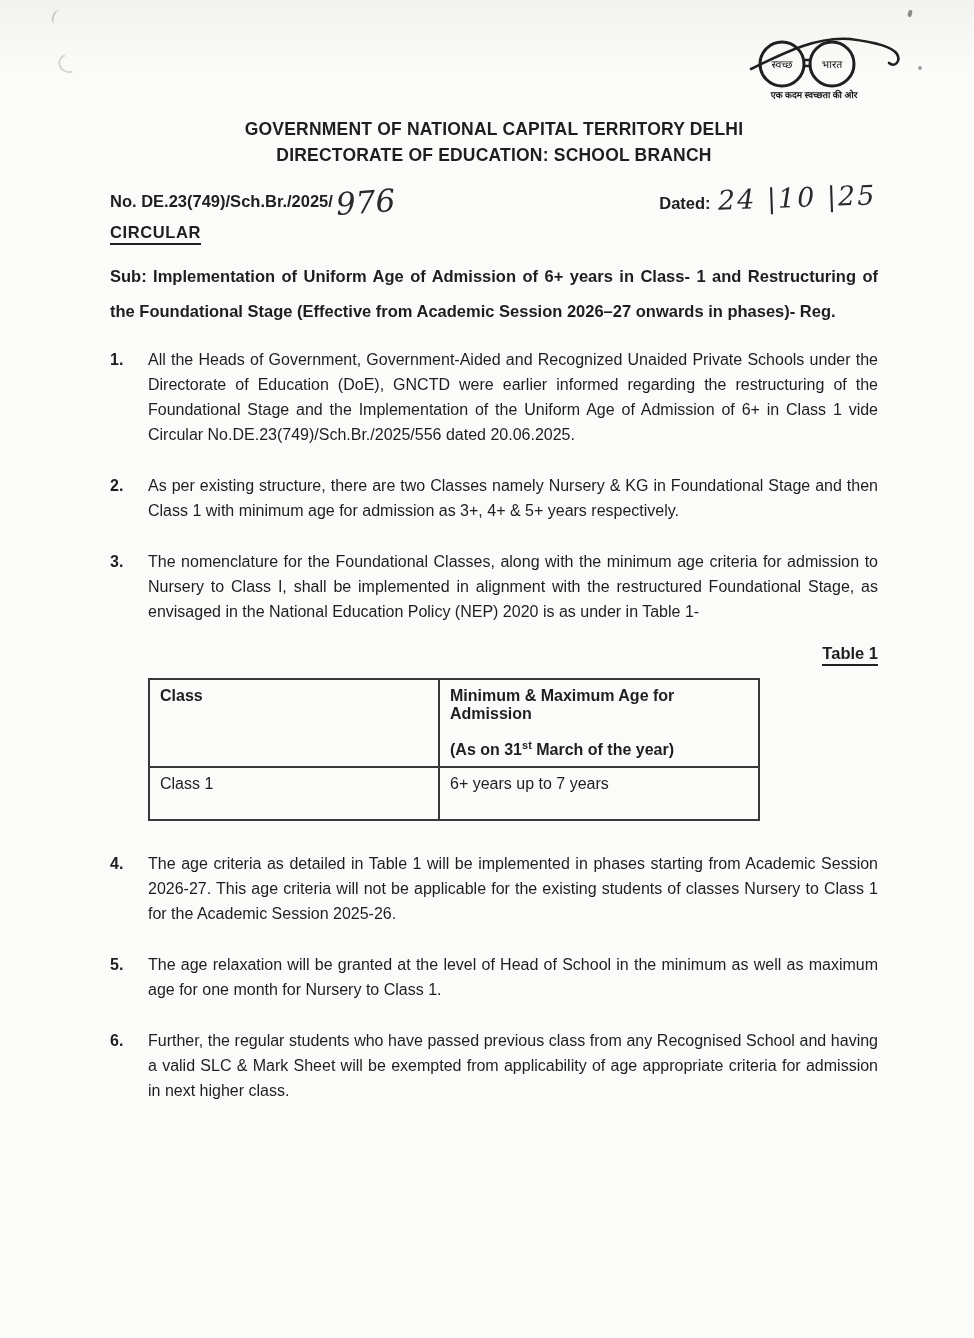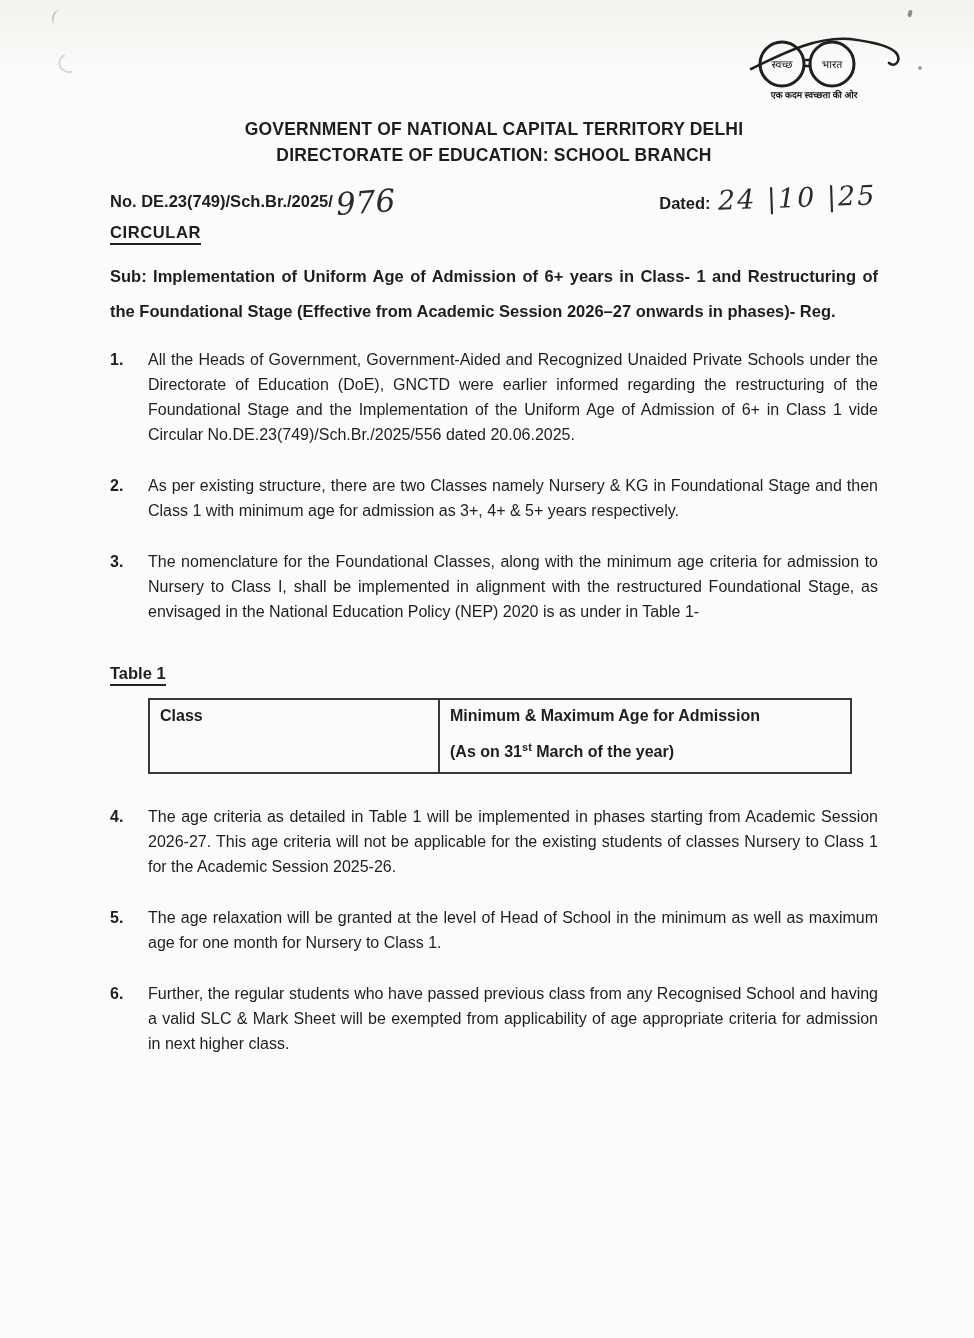--- a/index.html
+++ b/index.html
@@ -44,23 +44,23 @@
   .subject{margin-top:14px;font-weight:bold;font-size:16.5px;line-height:35px;text-align:justify;}
 
   
   .item{display:grid;grid-template-columns:38px 1fr;font-size:16px;line-height:25px;margin-top:26px;}
   .item .num{font-weight:bold;}
   .item .txt{text-align:justify;}
   .item-first{margin-top:18px;}
   .item-after-table{margin-top:30px;}
 
   
-  .table-caption{text-align:left;margin-top:40px;font-size:16.5px;font-weight:bold;}
+  .table-caption{text-align:right;margin-top:20px;font-size:16.5px;font-weight:bold;}
   .table-caption span{display:inline-block;border-bottom:2.5px solid #222;padding-bottom:1px;}
-  table.age-table{border-collapse:collapse;margin:12px 0 0 38px;width:704px;table-layout:fixed;}
+  table.age-table{border-collapse:collapse;margin:12px 0 0 38px;width:612px;table-layout:fixed;}
   table.age-table th,table.age-table td{
     border:2px solid #383838;vertical-align:top;text-align:left;
     padding:7px 10px;font-size:16px;font-weight:normal;
   }
   table.age-table th{font-weight:bold;}
   .th-line2{margin-top:16px;}
   .th-line2 sup{font-size:11px;text-align:right;}
   table.age-table td{height:37px;}
   table.age-table th{height:58px;}
 </style>
@@ -136,20 +136,24 @@
     <thead>
       <tr>
         <th>Class</th>
         <th>
           <div>Minimum &amp; Maximum Age for Admission</div>
           <div class="th-line2"><span>(As on 31</span><sup>st</sup><span> March of the year)</span></div>
         </th>
       </tr>
     </thead>
     <tbody>
+      <tr>
+        <td>Class 1</td>
+        <td>6+ years up to 7 years</td>
+      </tr>
     </tbody>
   </table>
 
   <div class="item item-after-table">
     <div class="num">4.</div>
     <div class="txt">The age criteria as detailed in Table 1 will be implemented in phases starting from Academic Session 2026-27. This age criteria will not be applicable for the existing students of classes Nursery to Class 1 for the Academic Session 2025-26.</div>
   </div>
   <div class="item">
     <div class="num">5.</div>
     <div class="txt">The age relaxation will be granted at the level of Head of School in the minimum as well as maximum age for one month for Nursery to Class 1.</div>

